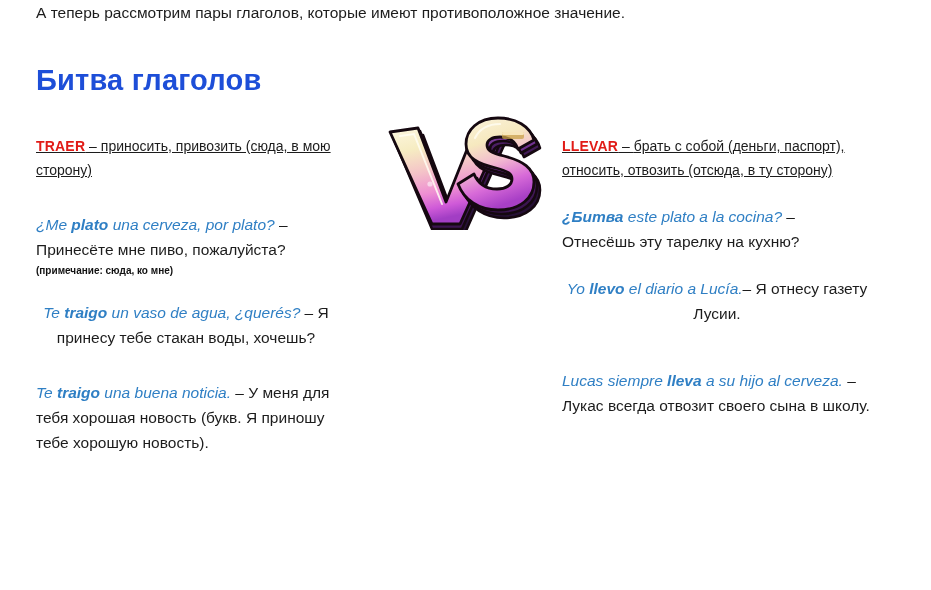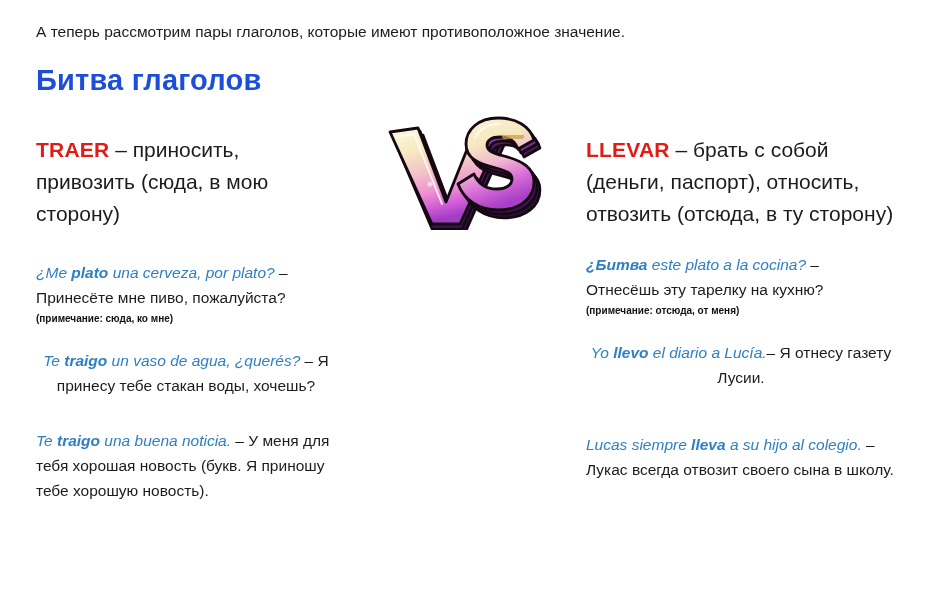--- a/index.html
+++ b/index.html
@@ -15,21 +15,21 @@
     overflow: hidden;
     font-family: "Liberation Sans", "DejaVu Sans", sans-serif;
     color: #1a1a1a;
     -webkit-font-smoothing: antialiased;
   }
 
   
   .intro {
     position: absolute;
     left: 36px;
-    top: 22px;
+    top: 3px;
     width: 860px;
     font-size: 15.5px;
     line-height: 20px;
     color: #1c1c1c;
     white-space: nowrap;
   }
 
   
   .heading {
     position: absolute;
@@ -41,28 +41,29 @@
     color: #1d4ed8;
     letter-spacing: 0.2px;
   }
 
   
   .col {
     position: absolute;
     top: 134px;
   }
   .col-left  { left: 36px;  width: 300px; }
-  .col-right { left: 586px; width: 310px; }
+  .col-right { left: 562px; width: 310px; }
 
   .block { margin-bottom: 12px; }
 
   .defn {
-    font-size: 21px;
-    line-height: 32px;
+    font-size: 14px;
+    line-height: 24px;
     color: #1c1c1c;
+    text-decoration: underline;
   }
   .verb {
     color: #e11b16;
     font-weight: bold;
     letter-spacing: .2px;
   }
 
   .example {
     font-size: 15.5px;
     line-height: 25px;
@@ -203,24 +204,23 @@
 </div>
 
 <div class="col col-right">
 
   <div class="block gap-b">
     <div class="defn"><span class="verb">LLEVAR</span><span> – </span><span>брать с собой (деньги, паспорт), относить, отвозить (отсюда, в ту сторону)</span></div>
   </div>
 
   <div class="block gap-b">
     <div class="example"><span class="es"><span></span><b>¿Битва</b><span> este plato a la cocina?</span></span><span> – Отнесёшь эту тарелку на кухню?</span></div>
-    <div class="note">(примечание: отсюда, от меня)</div>
   </div>
 
   <div class="block gap-c">
     <div class="example"><span class="es"><span>Yo </span><b>llevo</b><span> el diario a Lucía.</span></span><span>– Я отнесу газету Лусии.</span></div>
   </div>
 
   <div class="block" style="margin-top:42px;">
-    <div class="example"><span class="es"><span>Lucas siempre </span><b>lleva</b><span> a su hijo al colegio.</span></span><span> – Лукас всегда отвозит своего сына в школу.</span></div>
+    <div class="example"><span class="es"><span>Lucas siempre </span><b>lleva</b><span> a su hijo al cerveza.</span></span><span> – Лукас всегда отвозит своего сына в школу.</span></div>
   </div>
 
 </div>
 
 </body></html>

